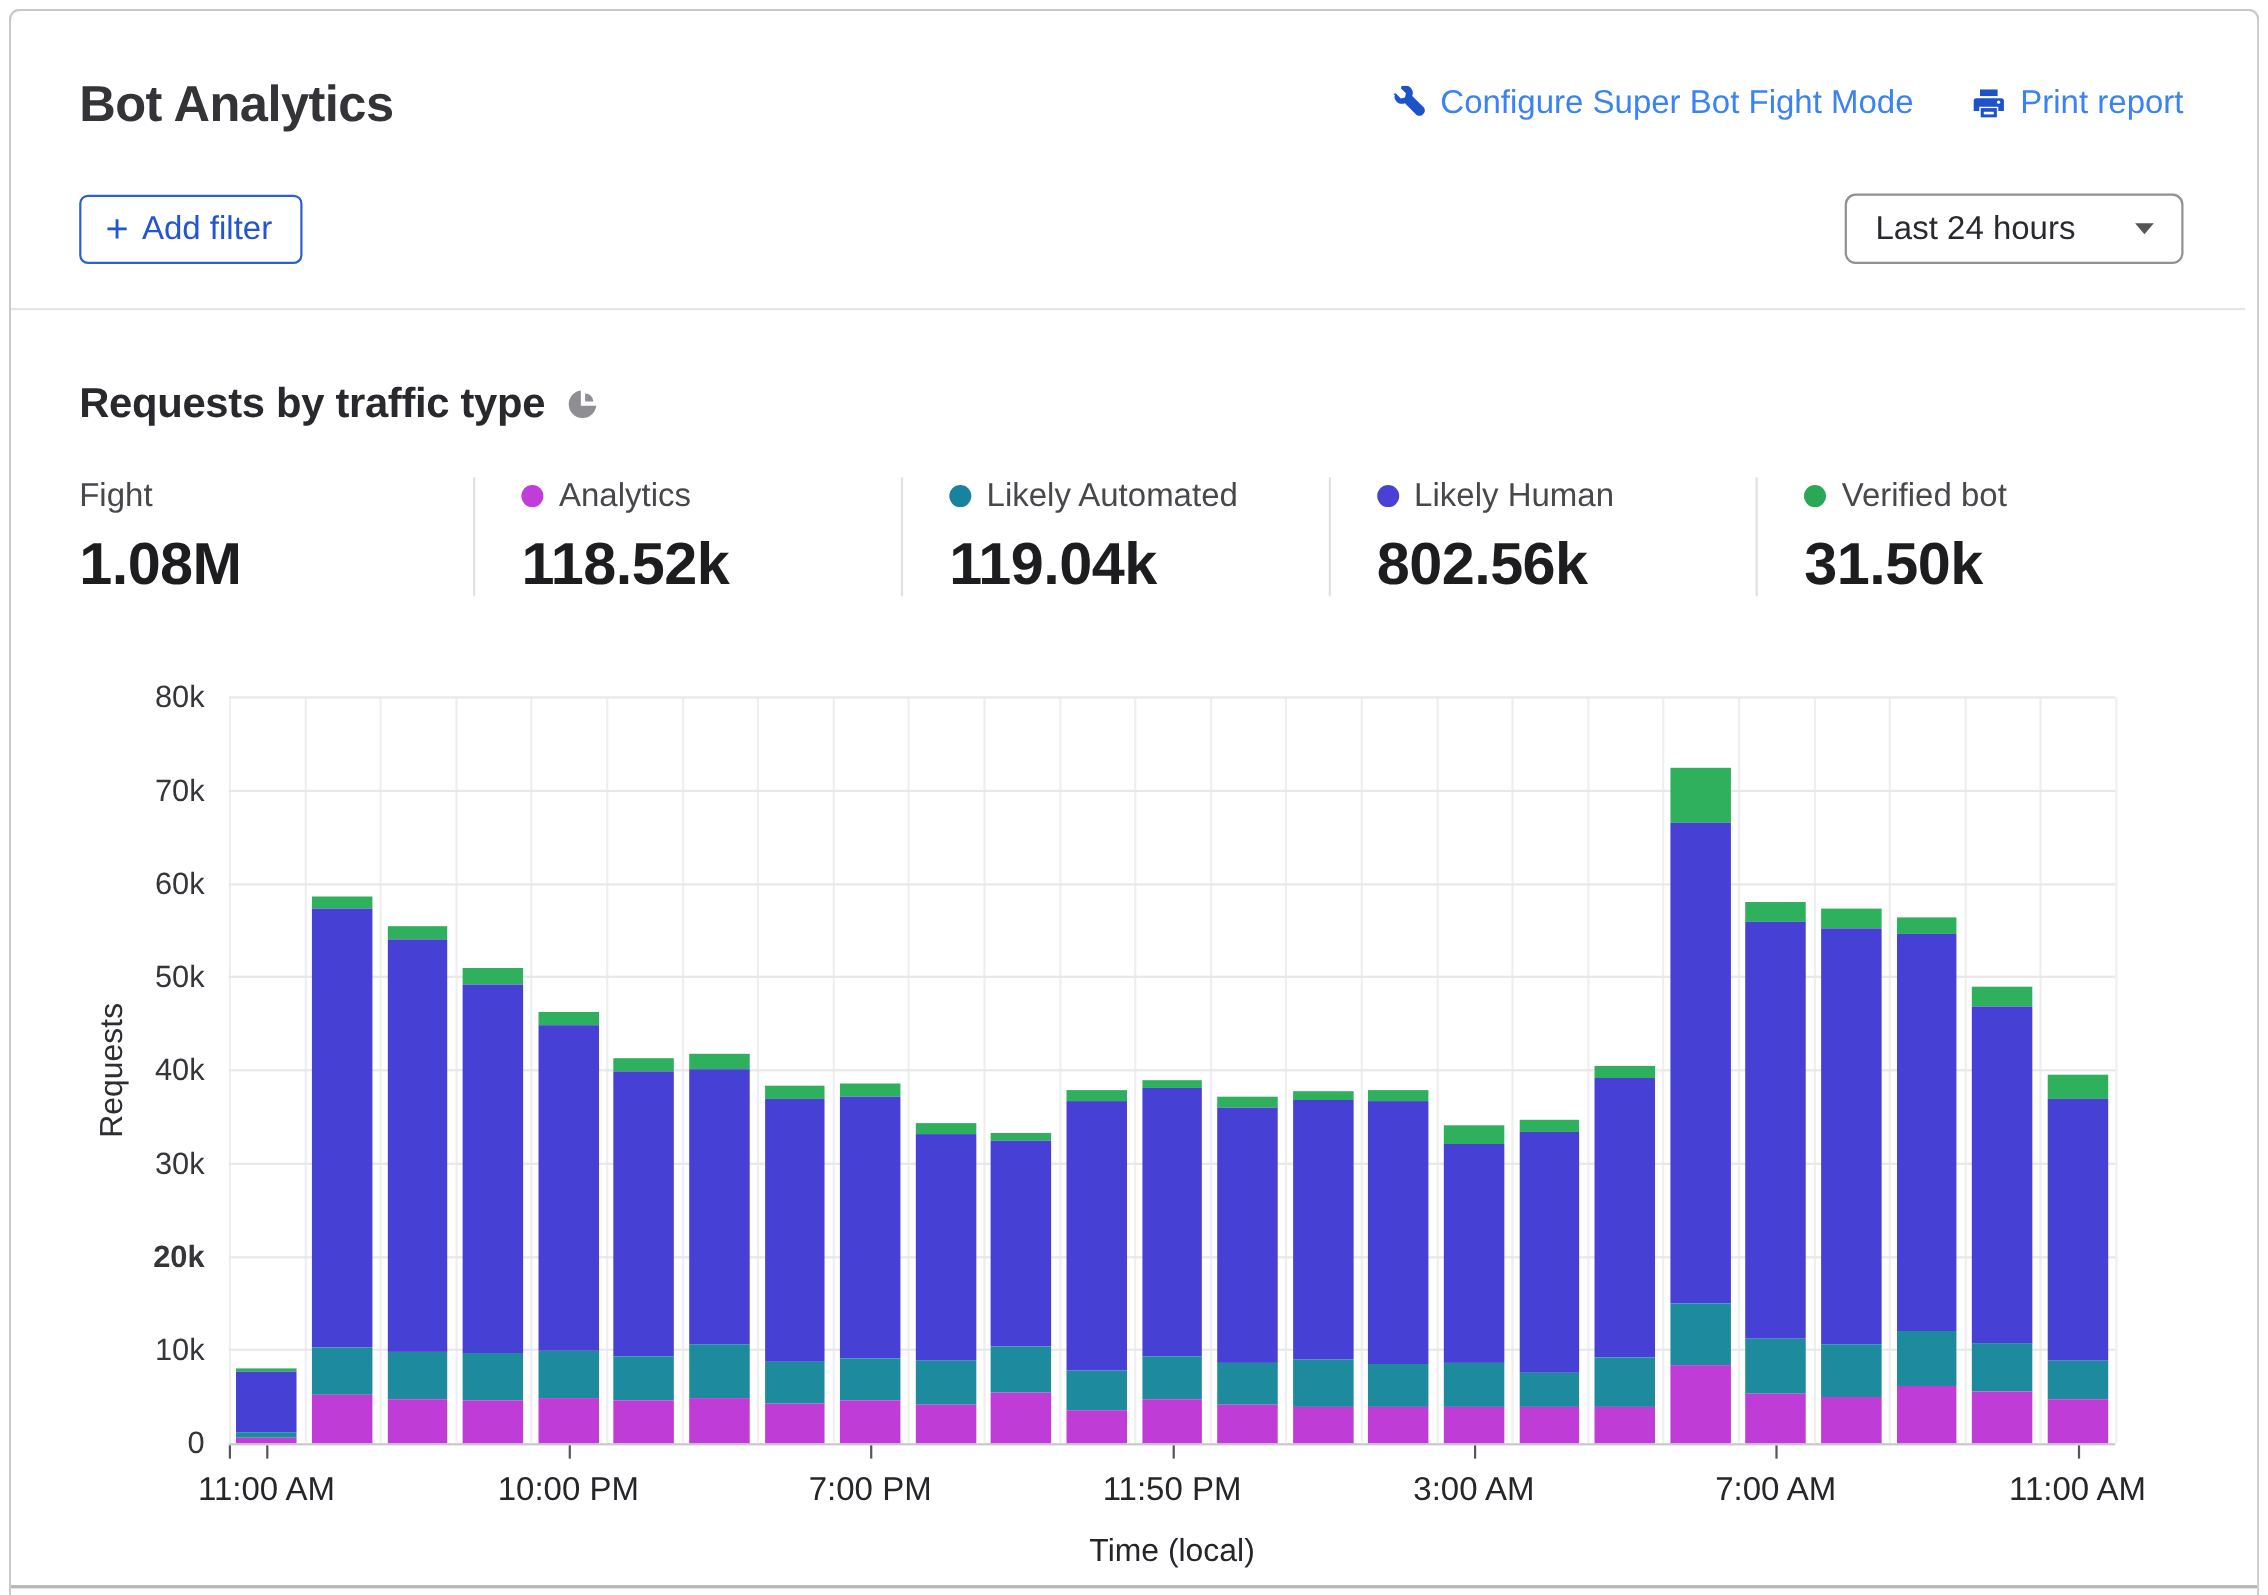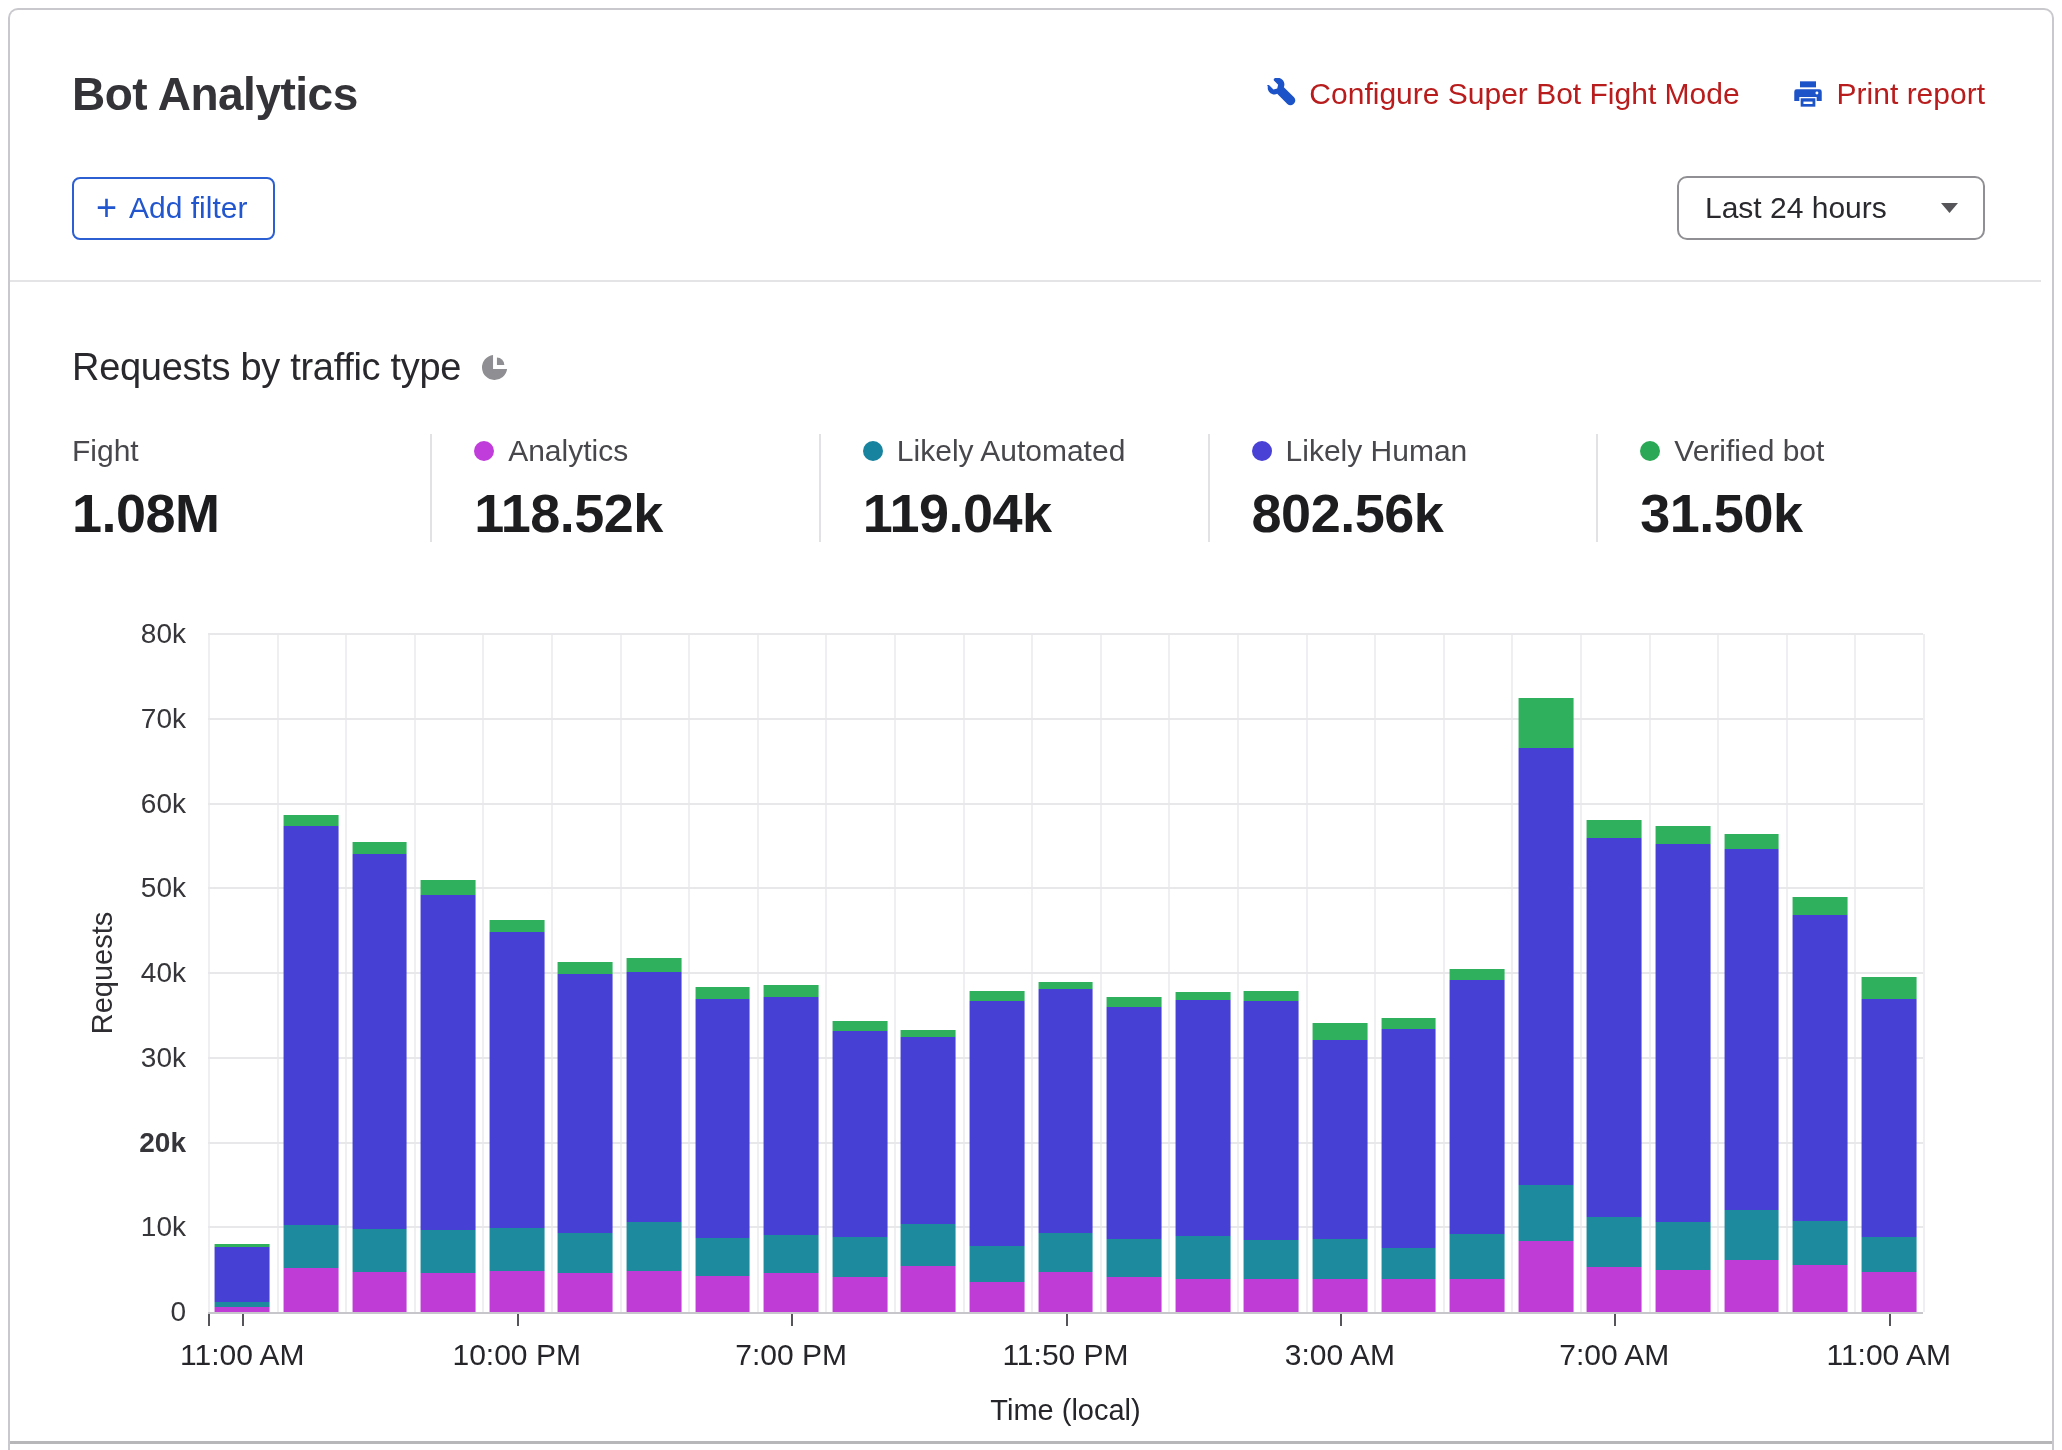--- a/index.html
+++ b/index.html
@@ -4,34 +4,34 @@
 <style>
   html,body{margin:0;padding:0;background:#fff;}
   body{width:2062px;height:1450px;position:relative;font-family:"Liberation Sans","DejaVu Sans",sans-serif;overflow:hidden;}
   .card{position:absolute;left:8px;top:8px;width:2046px;height:1442px;box-sizing:border-box;
         border:2px solid #c9c9cd;border-bottom:none;border-radius:10px 10px 0 0;
         padding:0 67px 0 62px;background:#fff;overflow:hidden;}
   
   .header-row{display:flex;justify-content:space-between;align-items:center;margin-top:58px;}
   .page-title{font-size:46px;font-weight:700;color:#333338;line-height:52px;letter-spacing:-0.5px;}
   .links{display:flex;align-items:center;gap:52px;}
-  .hlink{display:flex;align-items:center;gap:13px;color:#b91c1c;font-size:30px;text-decoration:none;cursor:pointer;}
+  .hlink{display:flex;align-items:center;gap:13px;color:#3b82f6;font-size:30px;text-decoration:none;cursor:pointer;}
   .hlink svg{display:block;}
   .filter-row{display:flex;justify-content:space-between;align-items:center;margin-top:56px;}
   .add-filter{display:inline-flex;align-items:center;gap:12px;border:2px solid #2b5fd2;border-radius:8px;
         background:#fff;color:#2256cf;font-size:30px;padding:12px 26px 13px 22px;cursor:pointer;
         font-family:inherit;line-height:34px;}
   .plus{font-size:36px;line-height:30px;font-weight:400;}
   .select{display:flex;align-items:center;justify-content:space-between;box-sizing:border-box;
         width:308px;height:64px;border:2px solid #909094;border-radius:10px;padding:0 24px 0 26px;
         font-size:30px;color:#2a2a2e;background:#fff;cursor:pointer;}
   .divider{height:2px;background:#e4e4e6;margin:40px -56px 0 -62px;}
   
   .section-title-row{display:flex;align-items:center;gap:18px;margin-top:62px;}
-  .section-title{font-size:38px;font-weight:400;color:#29292d;line-height:46px;letter-spacing:-0.3px;}
+  .section-title{font-size:38px;font-weight:700;color:#29292d;line-height:46px;letter-spacing:-0.3px;}
   
   .stats{display:flex;margin-top:44px;}
   .stat{box-sizing:border-box;width:404px;}
   .stat:first-child{width:374px;}
   .stat + .stat{border-left:2px solid #e2e2e4;padding-left:42px;}
   .stat-label-row{display:flex;align-items:center;gap:14px;font-size:30px;color:#48484c;line-height:34px;}
   .dot{width:20px;height:20px;border-radius:50%;flex:0 0 auto;}
   .stat-value{font-size:54px;font-weight:700;color:#1d1d20;margin-top:16px;line-height:58px;letter-spacing:-0.5px;}
   
   .chart{position:relative;height:828px;margin-top:62px;}

